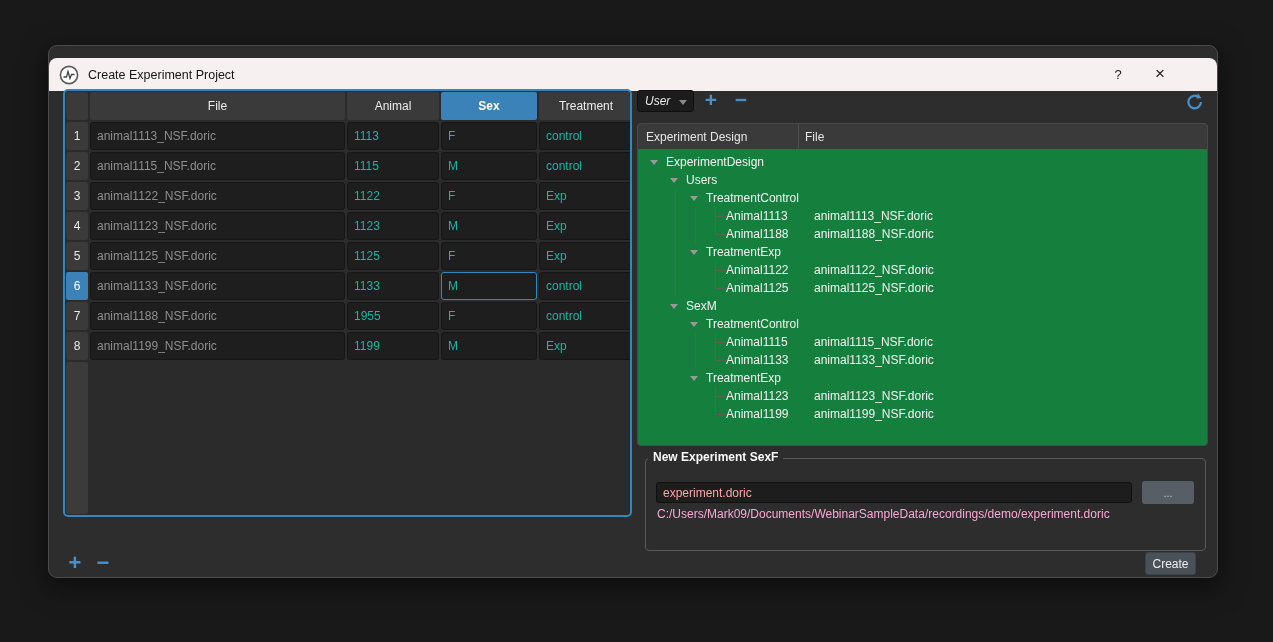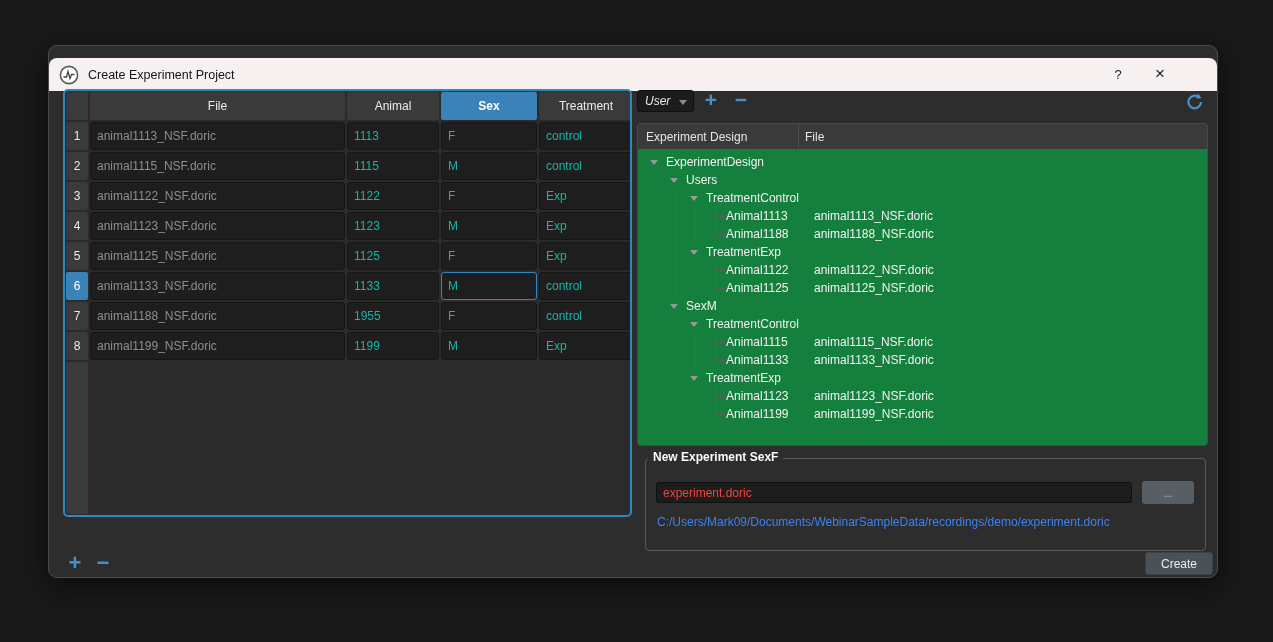--- a/index.html
+++ b/index.html
@@ -79,27 +79,27 @@
                    border-left:4.5px solid transparent; border-right:4.5px solid transparent;
                    border-top:5.5px solid #999999; }
   .t-file { position:absolute; left:168px; top:0; height:18px; display:flex; align-items:center; }
 
   
   .group { position:absolute; left:596px; top:412px; width:561px; height:93px;
            border:1px solid #585858; border-radius:4px; }
   .group-title { position:absolute; left:2px; top:-9px; background:#2d2d2d; padding:0 5px;
                  font-size:12px; font-weight:bold; color:#fafafa; }
   .fname { position:absolute; left:10px; top:23px; width:476px; height:21px; background:#1d1d1d;
-           border:1px solid #101010; border-radius:3px; color:#ef4444; font-size:12px;
+           border:1px solid #101010; border-radius:3px; color:#fca5a5; font-size:12px;
            padding:0 6px; font-family:"Liberation Sans", sans-serif; outline:none; }
   .browse { position:absolute; left:496px; top:22px; width:52px; height:23px; background:#585e66;
             border:none; border-radius:3px; color:#c4c4c4; font-size:11px; }
-  .path { position:absolute; left:11px; top:56px; font-size:12px; color:#3b82f6; }
-
-  .create-btn { position:absolute; left:1096px; top:506px; width:68px; height:23px;
+  .path { position:absolute; left:11px; top:48px; font-size:12px; color:#f9a8d4; }
+
+  .create-btn { position:absolute; left:1096px; top:506px; width:51px; height:23px;
                 background:#4a5159; border:1px solid #3c4249; border-radius:3px; color:#ededed;
                 font-size:12px; display:flex; align-items:center; justify-content:center; }
 </style>
 </head>
 <body>
 
 <div class="stage">
   <div class="dialog">
 
     <div class="titlebar">

